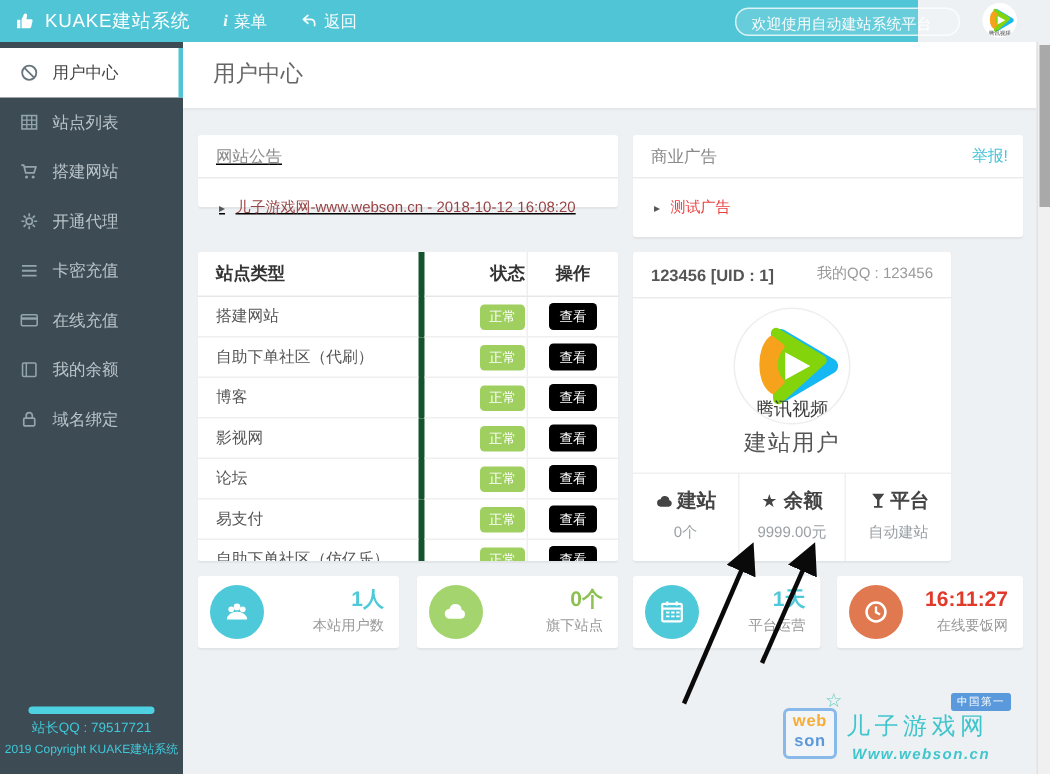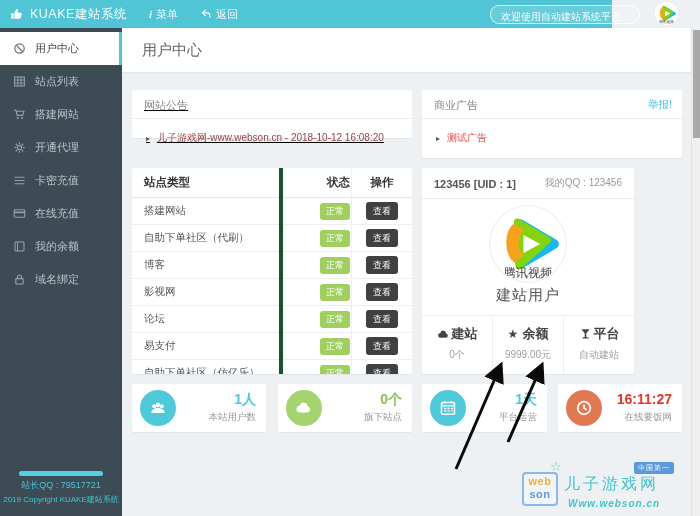--- a/index.html
+++ b/index.html
@@ -59,21 +59,21 @@
 
   
   table.sites{width:100%;border-collapse:collapse;}
   table.sites th{font-size:11.5px;color:#333;font-weight:bold;border-bottom:1px solid #e7e7e7;height:27px;}
   table.sites th.c-name{text-align:left;padding-left:12px;margin-top:26px;}
   table.sites td{font-size:10.5px;color:#555;border-bottom:1px solid #efefef;height:24px;}
   table.sites td.c-name{padding-left:12px;}
   .c-status{width:50px;text-align:right;border-left:4px solid #14532d;padding-left:17px;}
   .c-action{width:58px;text-align:center;border-left:1px solid #efefef;}
   .badge{display:inline-block;background:#9fd05f;color:#fff;font-size:9px;padding:2px 6px;border-radius:3px;}
-  .view-btn{display:inline-block;background:#404040;color:#fff;font-size:9px;padding:2.5px 7px;border-radius:3px;border:none;cursor:pointer;font-family:inherit;}
+  .view-btn{display:inline-block;background:#000000;color:#fff;font-size:9px;padding:2.5px 7px;border-radius:3px;border:none;cursor:pointer;font-family:inherit;}
 
   
   .prof-head{height:30px;line-height:30px;border-bottom:1px solid #ebebeb;position:relative;}
   .uid{font-size:11px;font-weight:bold;color:#555;padding-left:12px;}
   .myqq{position:absolute;right:12px;top:0;font-size:10px;color:#999;}
   .big-avatar{position:absolute;left:50%;top:38px;transform:translateX(-50%);width:76px;height:76px;border-radius:50%;overflow:hidden;box-shadow:0 0 0 1px #eee;cursor:pointer;}
   .big-avatar svg{width:100%;height:100%;display:block;}
   .prof-name{position:absolute;top:118px;width:100%;text-align:center;font-size:15px;color:#555;letter-spacing:1px;}
   .prof-stats{position:absolute;left:0;right:0;bottom:0;height:58px;display:flex;border-top:1px solid #f0f0f0;}
   .pstat{flex:1;text-align:center;padding-top:9px;}

